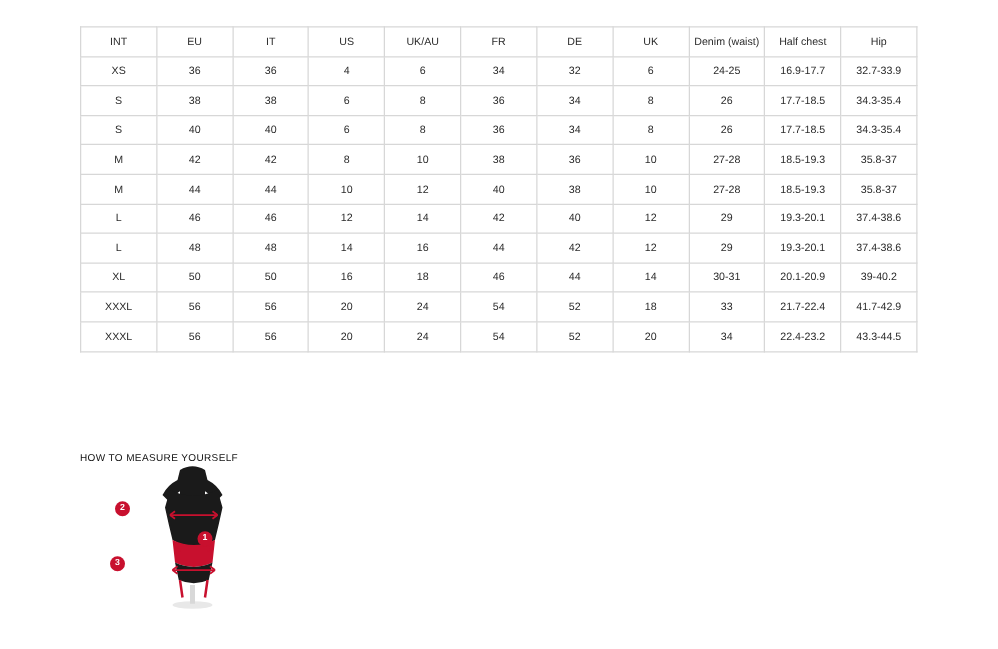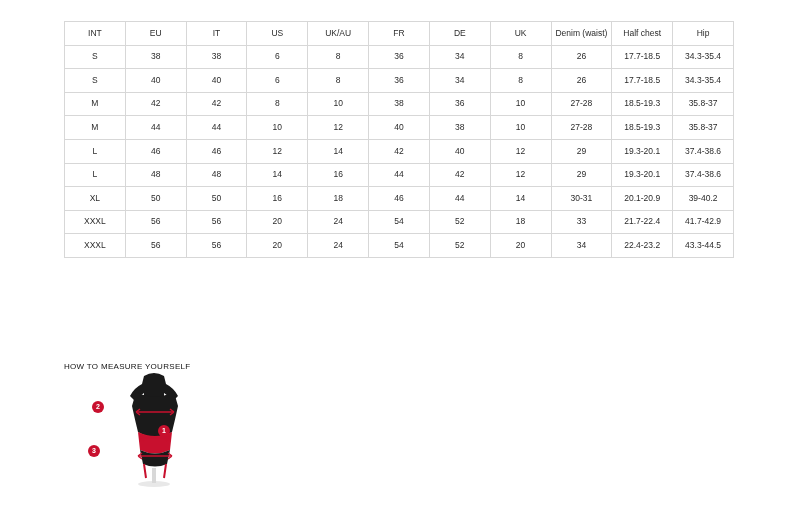--- a/index.html
+++ b/index.html
@@ -118,20 +118,33 @@
             <th>FR</th>
             <th>DE</th>
             <th>UK</th>
             <th>Denim (waist)</th>
             <th>Half chest</th>
             <th>Hip</th>
           </tr>
       </thead>
       <tbody id="table-body">
           <tr>
+            <td class="left-col">XS</td>
+            <td>36</td>
+            <td>36</td>
+            <td>4</td>
+            <td>6</td>
+            <td>34</td>
+            <td>32</td>
+            <td>6</td>
+            <td class="val-left">24-25</td>
+            <td class="val-left">16.9-17.7</td>
+            <td class="val-left">32.7-33.9</td>
+          </tr>
+          <tr>
             <td class="left-col">S</td>
             <td>38</td>
             <td>38</td>
             <td>6</td>
             <td>8</td>
             <td>36</td>
             <td>34</td>
             <td>8</td>
             <td class="val-left">26</td>
             <td class="val-left">17.7-18.5</td>

